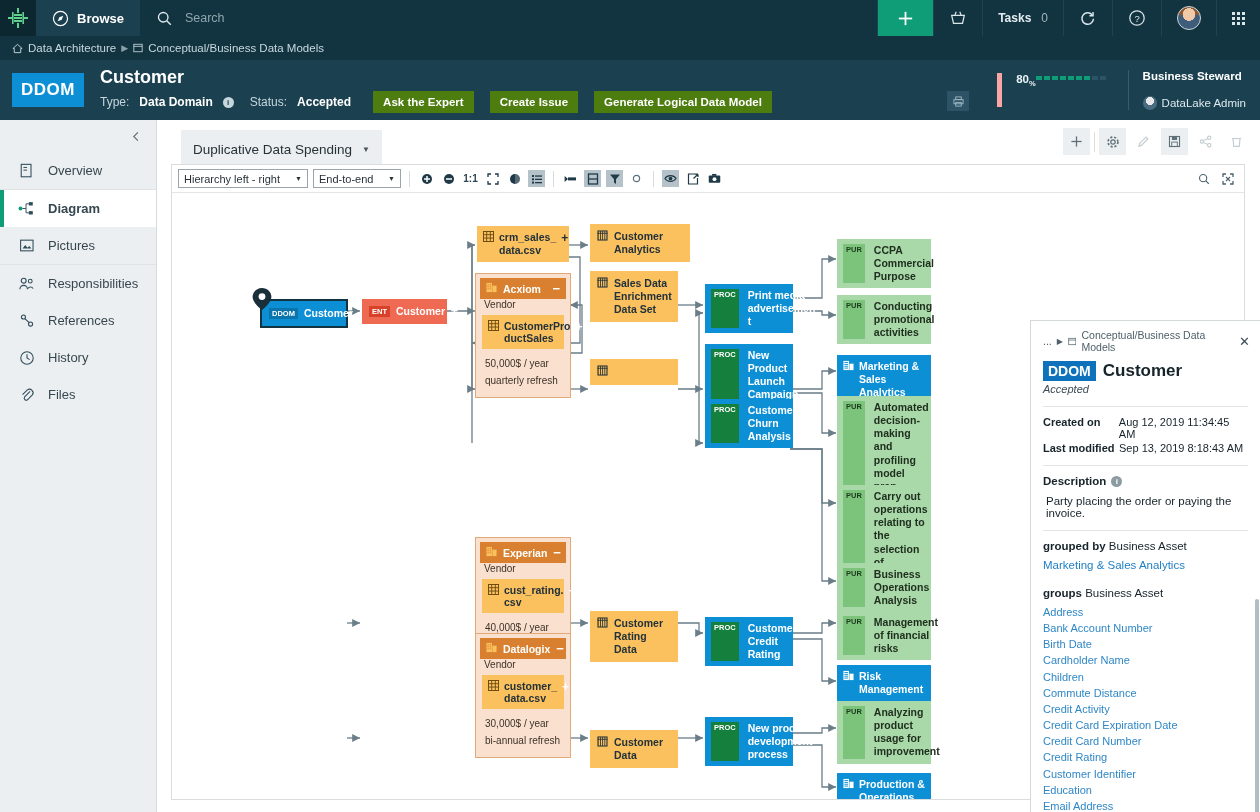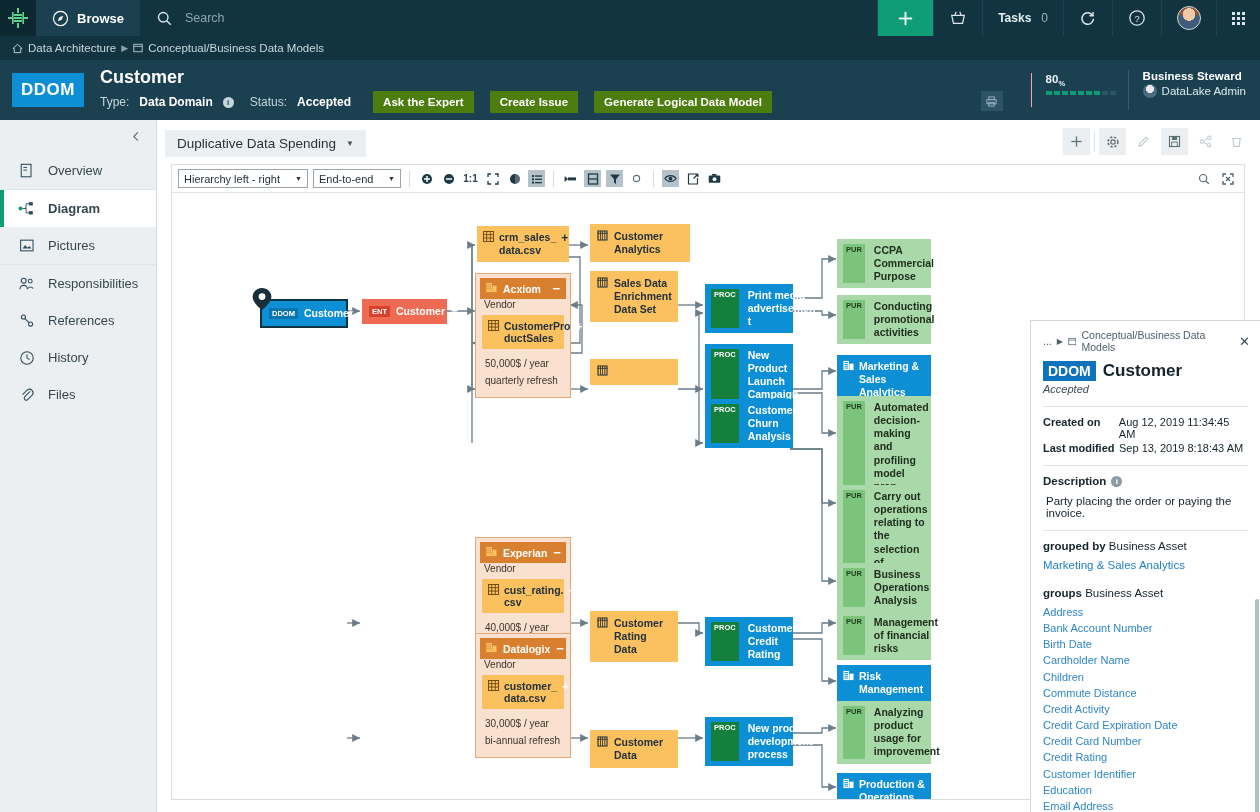--- a/index.html
+++ b/index.html
@@ -78,31 +78,31 @@
     padding: 5px 10px; border: none; margin-left: 6px; cursor: pointer; text-align: center;
   }
   .ph-right {
     margin-left: auto; display: flex; align-items: center; height: 100%;
   }
   .print-btn {
     width: 22px; height: 20px; background: #2c5366; color:#9fb8c2;
     display:flex; align-items:center; justify-content:center; font-size:11px;
     margin-right: 28px; margin-top: 22px;
   }
-  .progress-wrap { display:flex; flex-direction:column; align-items:flex-start;
-    border-left: 1px solid #fca5a5; padding-left: 14px; height: 34px; justify-content:flex-start;}
+  .progress-wrap { display:flex; flex-direction:row; align-items:flex-start;
+    border-left: 5px solid #fca5a5; padding-left: 14px; height: 34px; justify-content:flex-end;}
   .progress-num { color:#e9f3f5; font-size: 11.5px; font-weight: bold; }
   .progress-num sub { font-size: 7.5px; }
   .progress-bar { display:flex; gap:2px; margin-top:3px; }
   .progress-bar i { width:6px; height:4px; background:#0f9d77; display:block; }
   .progress-bar i.off { background:#2c5366; }
   .steward {
-    border-left: 1px solid #33606f; margin-left: 12px; padding-left: 14px;
+    border-left: 1px solid #33606f; margin-left: 22px; padding-left: 14px;
     padding-right: 14px; height: 40px; display:flex; flex-direction:column;
-    justify-content:flex-start;
+    justify-content:space-between;
   }
   .steward .role { color:#fff; font-size: 11.5px; font-weight: bold; }
   .steward .who { color:#dbe9ed; font-size: 11.5px; display:flex; align-items:center; gap:5px; margin-top:2px;}
   .steward .who .av {
     width:14px;height:14px;border-radius:50%;
     background: radial-gradient(circle at 50% 36%, #e8e8e8 0 36%, transparent 37%), #4a6b80;
   }
 
   
   .sidebar {
@@ -120,22 +120,22 @@
   }
   .side-item.active { background:#fff; font-weight:bold; }
   .side-item.active::before {
     content:""; position:absolute; left:0; top:0; bottom:0; width:4px; background:#0f9d77;
   }
   .side-ico { width:17px; height:17px; color:#2f4c5a; display:flex; align-items:center; justify-content:center;}
 
   
   .content { position:absolute; top:120px; left:157px; width:1103px; height:692px; background:#fff; }
   .diagram-title {
-    position:absolute; top:10px; left:8px; background:#eceff1;
-    padding:6px 12px; font-size:13.5px; color:#263238; display:flex; align-items:center; gap:10px;
+    position:absolute; top:10px; left:24px; background:#eceff1;
+    padding:12px 12px; font-size:13.5px; color:#263238; display:flex; align-items:center; gap:10px;
   }
   .dt-caret { font-size:8px; color:#45555d; }
   .panel-tools { position:absolute; top:8px; right:10px; display:flex; align-items:center; gap:4px; }
   .ptool {
     width:27px; height:27px; display:flex; align-items:center; justify-content:center;
     background:#eceff1; color:#6b7d86; font-size:13px; cursor:pointer;
   }
   .ptool.ghost { background:transparent; color:#c3ccd1; }
   .ptool.sepbar { background:transparent; width:1px; height:20px; border-left:1px solid #dadfe2; }
 

